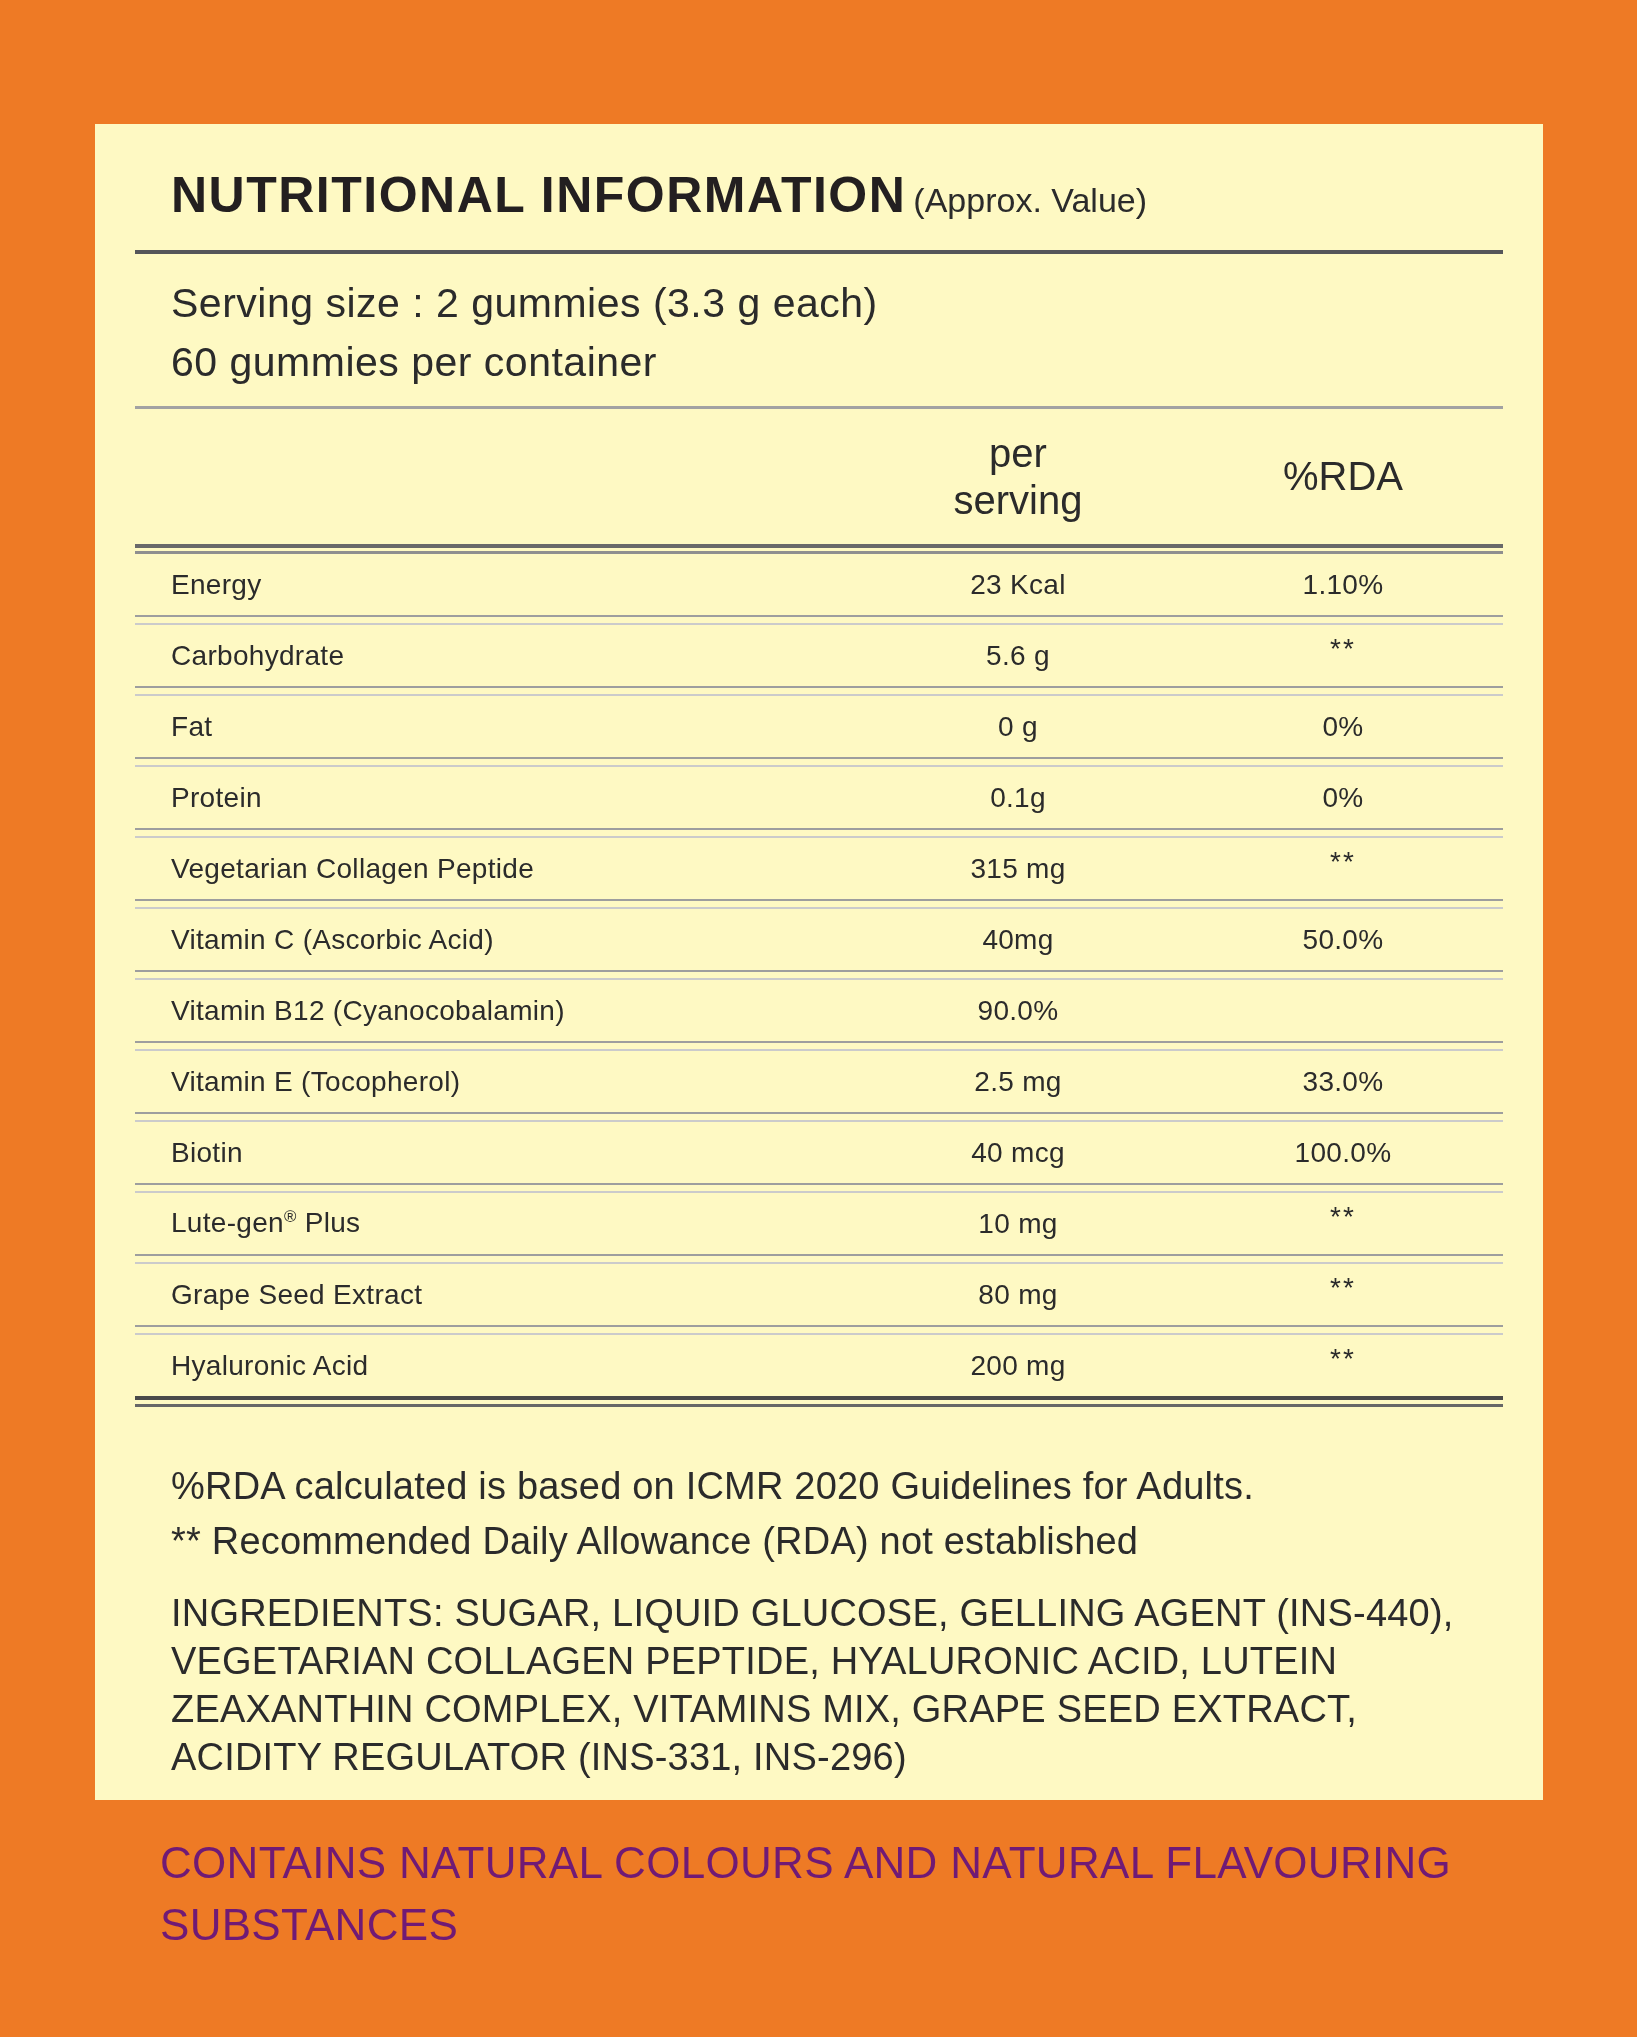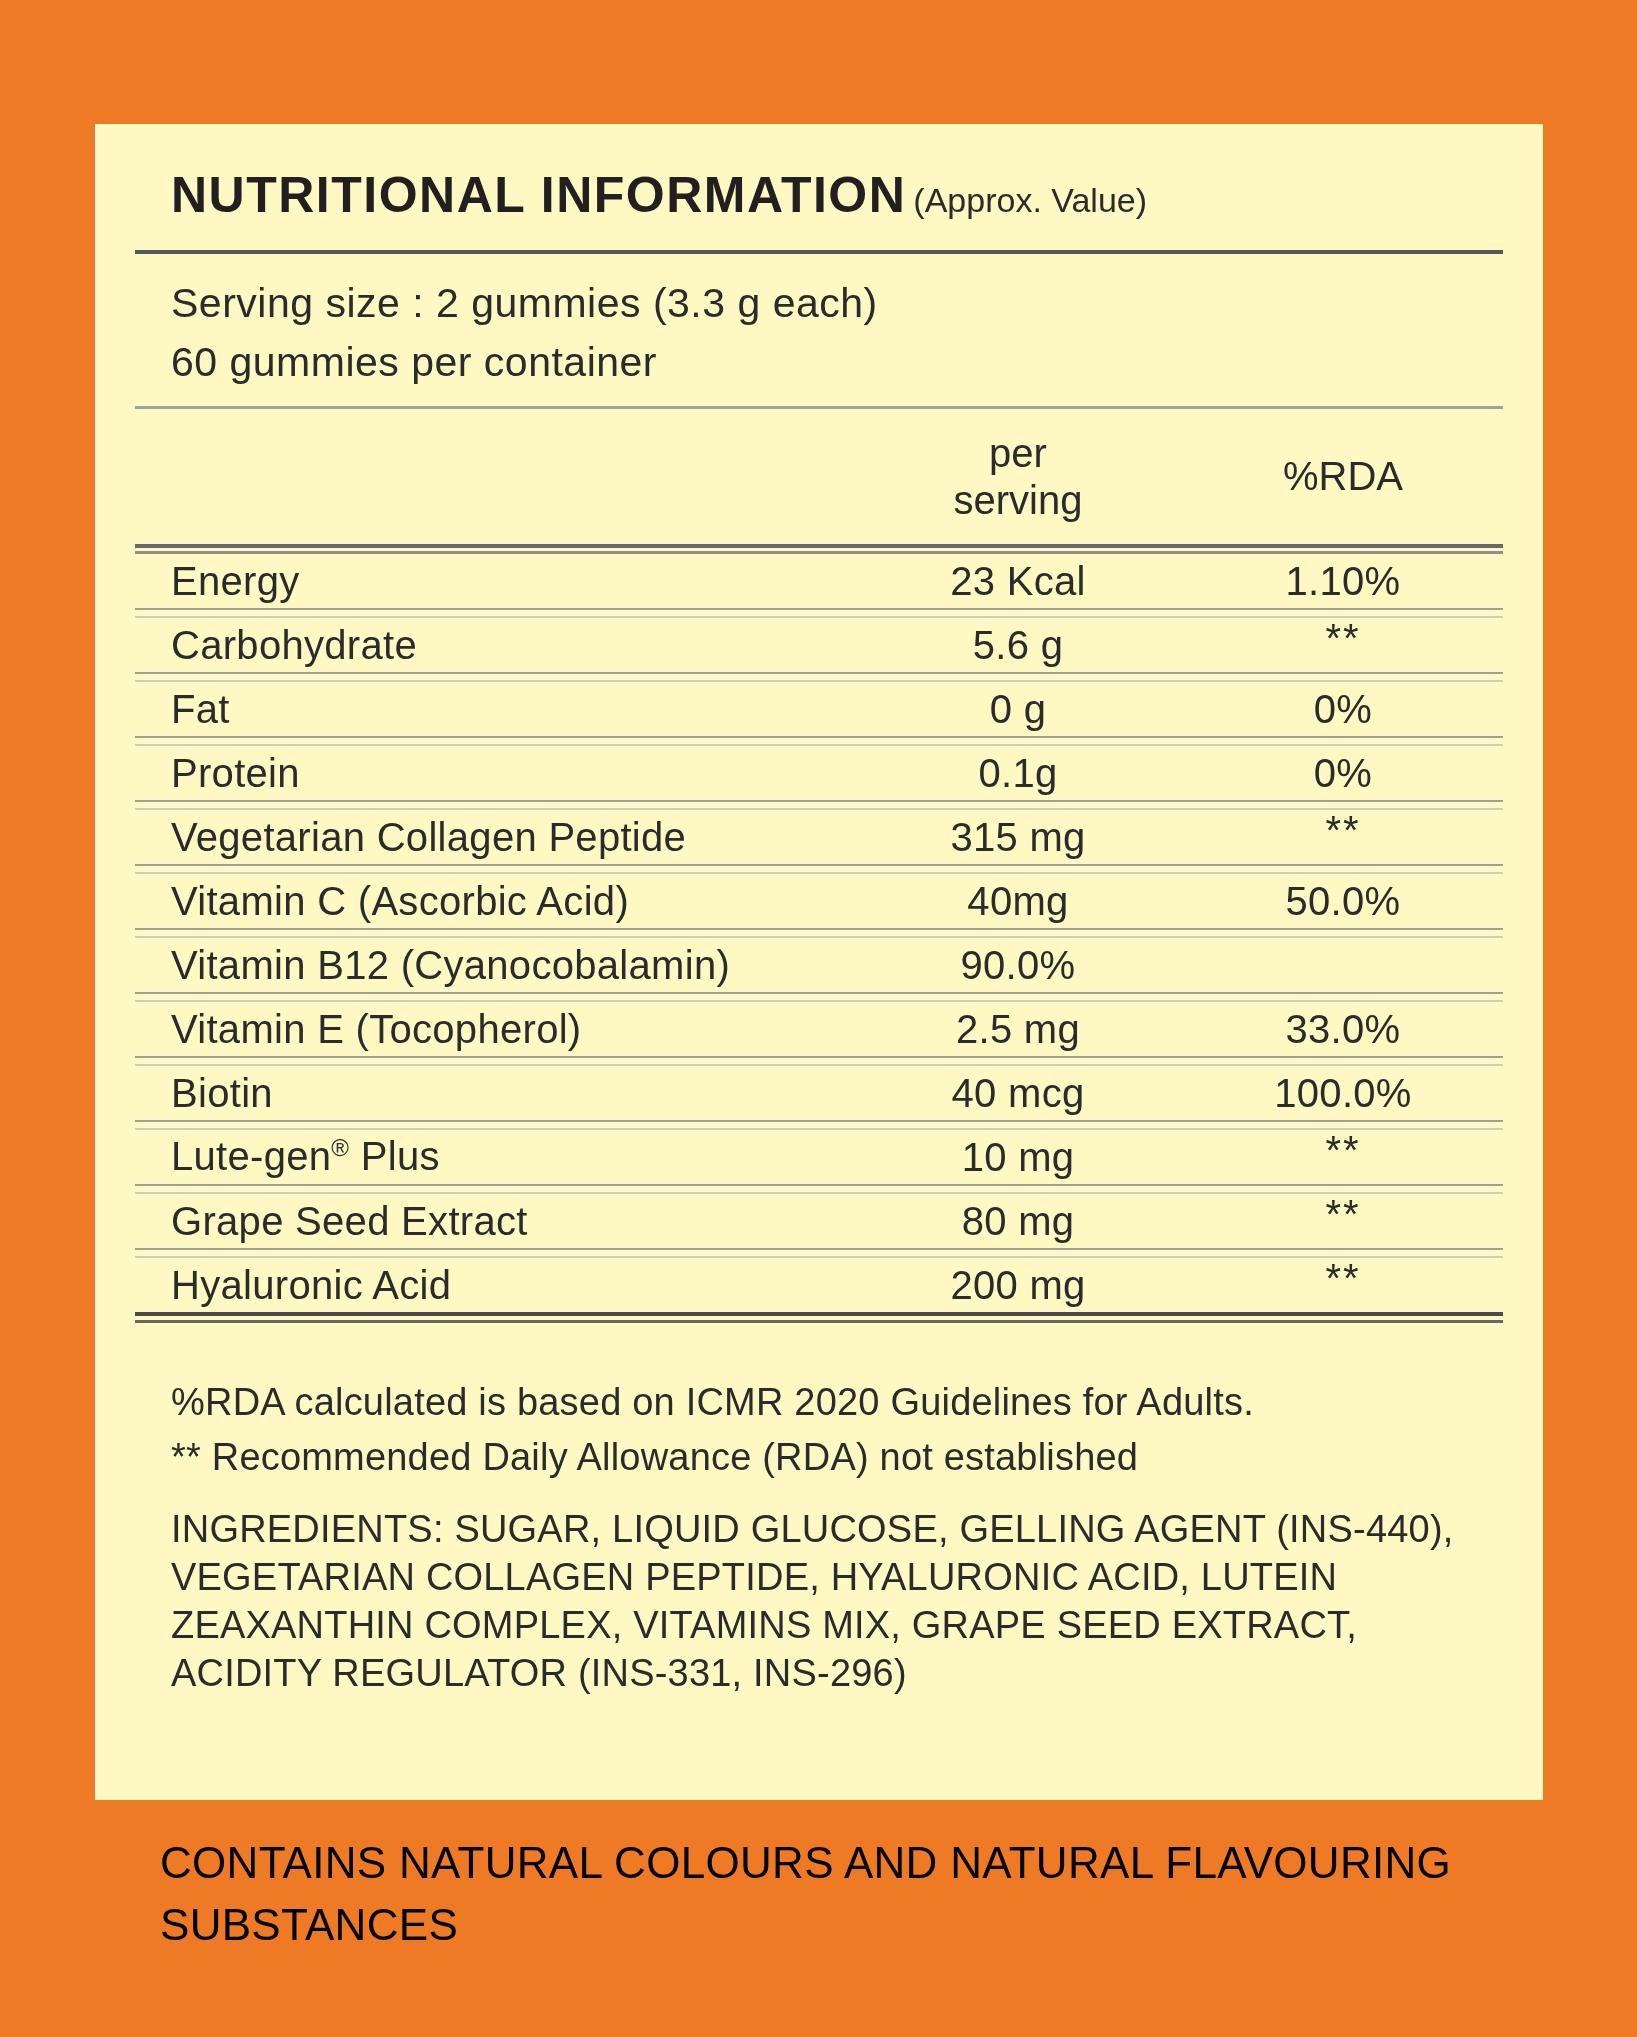--- a/index.html
+++ b/index.html
@@ -54,21 +54,21 @@
   .t-head { height: 135px; font-size: 40px; }
   .t-head .c2-box {
     width: 180px;
     margin: 0 auto;
     text-align: center;
     line-height: 47px;
   }
   .c2, .c3 { text-align: center; }
   .c1 { padding-left: 36px; }
   .rule-hdr { height: 10px; border-top: 4px solid #696969; border-bottom: 3px solid #8F8F8F; }
-  .t-row { height: 54px; font-size: 40px; letter-spacing: 0.3px; }
+  .t-row { height: 61px; font-size: 28px; letter-spacing: 0.3px; }
   .sep { height: 10px; border-top: 2px solid #9E9E9E; border-bottom: 2px solid #CBCBCB; }
   .rule-bottom { height: 11px; border-top: 4px solid #4A4A4A; border-bottom: 3px solid #676767; }
   .stars { position: relative; top: -7px; letter-spacing: 2px; }
   sup.reg { font-size: 60%; vertical-align: super; }
   
   .footnotes {
     padding: 52px 0 0 36px;
     font-size: 38px;
     line-height: 55px;
     letter-spacing: 0.2px;
@@ -80,21 +80,21 @@
     letter-spacing: 0.2px;
   }
   .ingredients .bold { font-weight: 400; }
   
   .footer {
     position: absolute;
     left: 160px; top: 1832px;
     width: 1400px;
     font-size: 44px;
     line-height: 62px;
-    color: #000000;
+    color: #701a75;
     letter-spacing: 0.3px;
   }
 </style>
 </head>
 <body>
 
 <div class="card">
 
   <div class="title-wrap">
     <span class="title">NUTRITIONAL INFORMATION</span>

